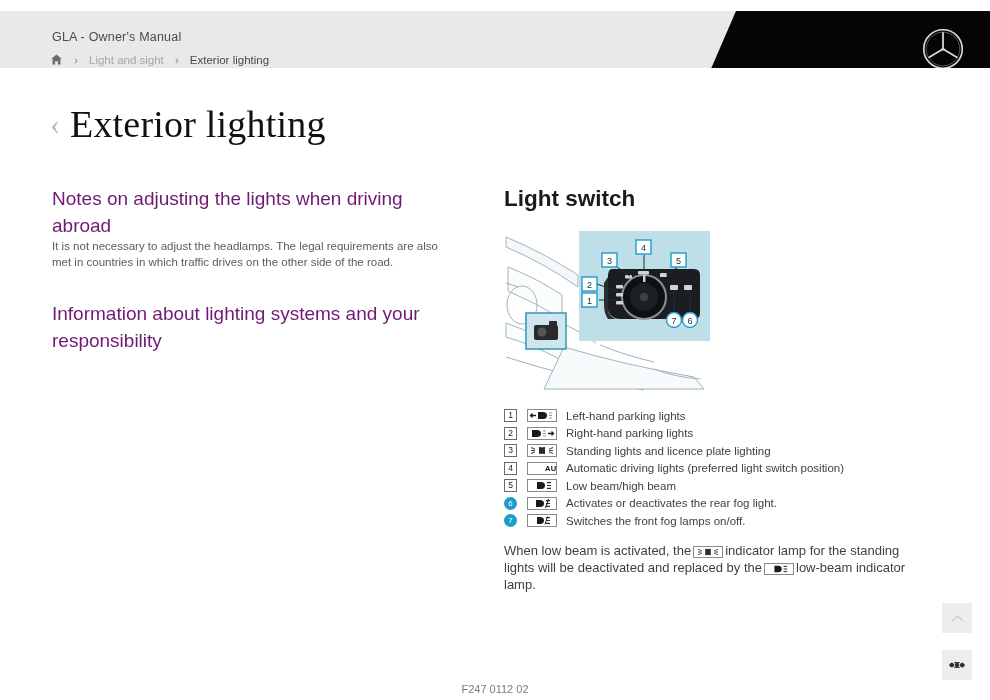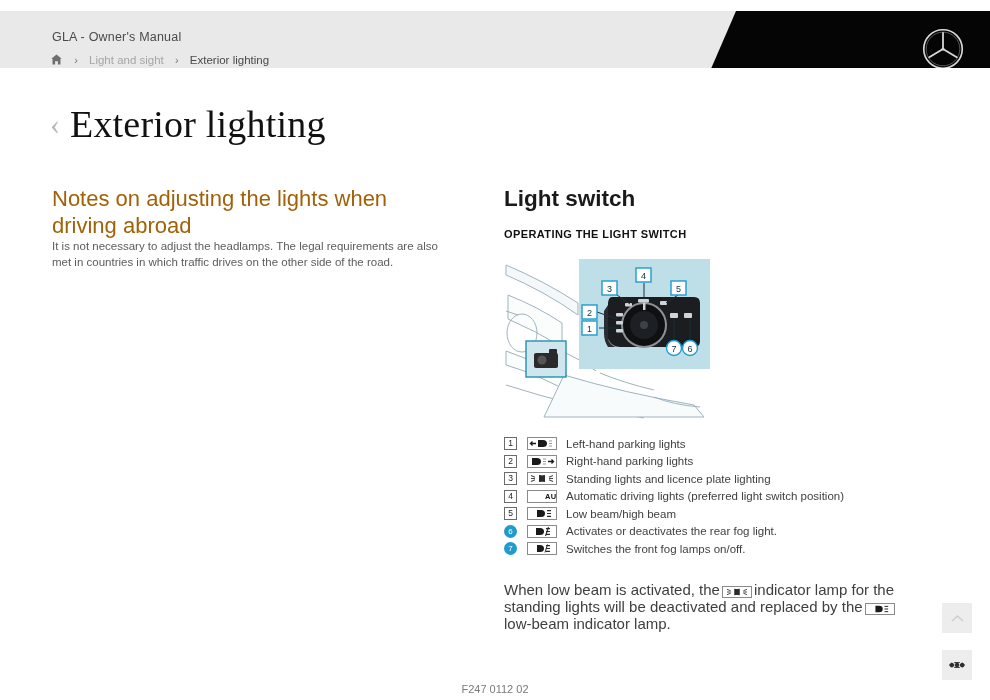--- a/index.html
+++ b/index.html
@@ -54,21 +54,21 @@
     font-family: "Liberation Serif", serif;
     font-size: 38px; font-weight: 400; color: #111;
     letter-spacing: .2px; line-height: 48px;
   }
 
   
   .col-left { position: absolute; left: 52px; top: 185px; width: 402px; }
   .col-right { position: absolute; left: 504px; top: 185px; width: 420px; }
 
   h2.sec {
-    font-size: 22px; font-weight: 400; color: #a16207;
+    font-size: 19px; font-weight: 400; color: #701a75;
     line-height: 27px; letter-spacing: 0;
   }
   p.body {
     font-size: 11.5px; color: #5c5c5c; line-height: 15.5px;
     text-align: left;
   }
   .gap-big { height: 30px; }
 
   h2.sec-right {
     font-size: 22.5px; font-weight: 700; color: #1a1a1a; line-height: 27px;
@@ -106,21 +106,21 @@
     overflow: hidden;
   }
   .sym-box svg { display: block; }
   .sym-box.autotxt {
     font-size: 7.5px; font-weight: bold; color: #111; letter-spacing: .2px; padding-left: 28px;
   }
   .legend-text { white-space: nowrap; }
 
   
   .note {
-    margin-top: 23px; font-size: 15px; color: #3f3f3f; line-height: 17px;
+    margin-top: 12px; font-size: 13px; color: #3f3f3f; line-height: 17px;
     width: 410px;
   }
   .sym-inline {
     display: inline-flex; align-items: center; justify-content: center;
     width: 30px; height: 12px; border: 1px solid #8a8a8a; background: #fff;
     vertical-align: -2px; margin: 0 2px;
   }
 
   
   .fab {
@@ -171,25 +171,25 @@
 
   <div class="title-row">
     <span class="back-chev">‹</span>
     <h1 class="page-title">Exterior lighting</h1>
   </div>
 
   <div class="col-left">
     <h2 class="sec">Notes on adjusting the lights when driving abroad</h2>
     <p class="body">It is not necessary to adjust the headlamps. The legal requirements are also met in countries in which traffic drives on the other side of the road.</p>
     <div class="gap-big"></div>
+    <h2 class="sec">Information about lighting systems and your responsibility</h2>
   </div>
 
   <div class="col-right">
     <h2 class="sec-right">Light switch</h2>
-    <div class="subhead">OPERATING THE LIGHT SWITCH</div>
 
     <div class="figure">
       <svg width="208" height="165" viewBox="0 0 208 165">
         <rect x="0" y="0" width="208" height="165" fill="#ffffff"></rect>
 
         <g fill="none" stroke="#9fb3be" stroke-width="1">
           <path d="M2 10 Q40 26 74 48 L74 60 Q40 36 2 20 Z" fill="#f4f8fa"></path>
           <path d="M4 40 Q34 52 58 68 L58 92 Q32 76 4 64 Z" fill="#fbfdfd"></path>
           <ellipse cx="18" cy="78" rx="15" ry="19"></ellipse>
           <path d="M2 96 Q36 108 66 126 L70 140 Q36 120 2 110 Z" fill="#fafdfd"></path>

